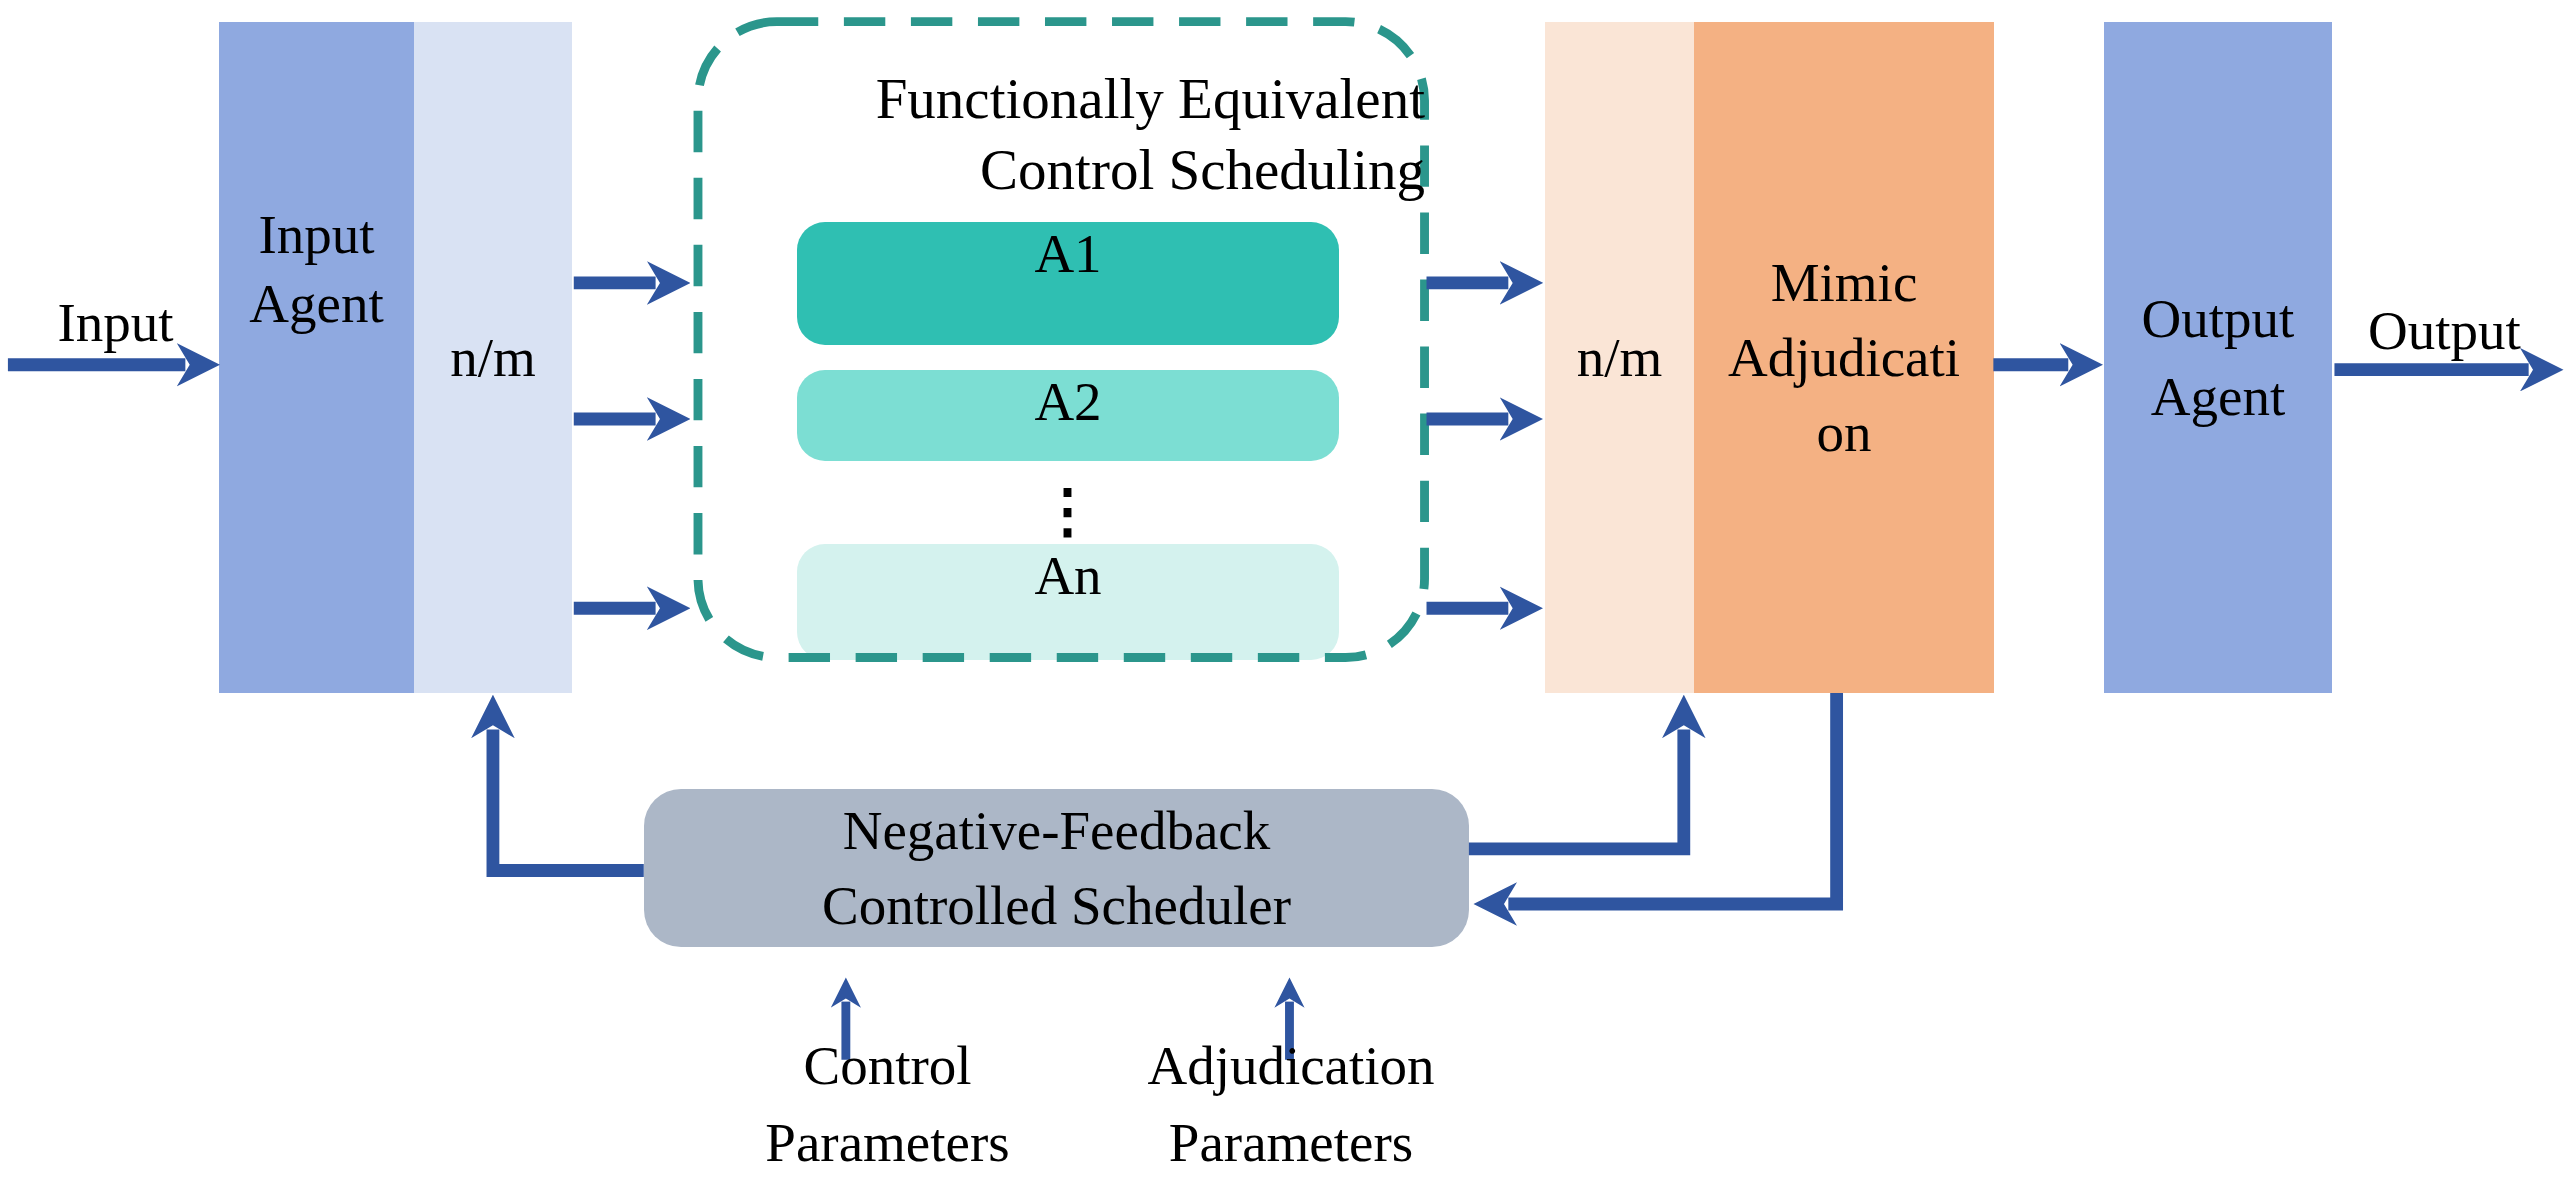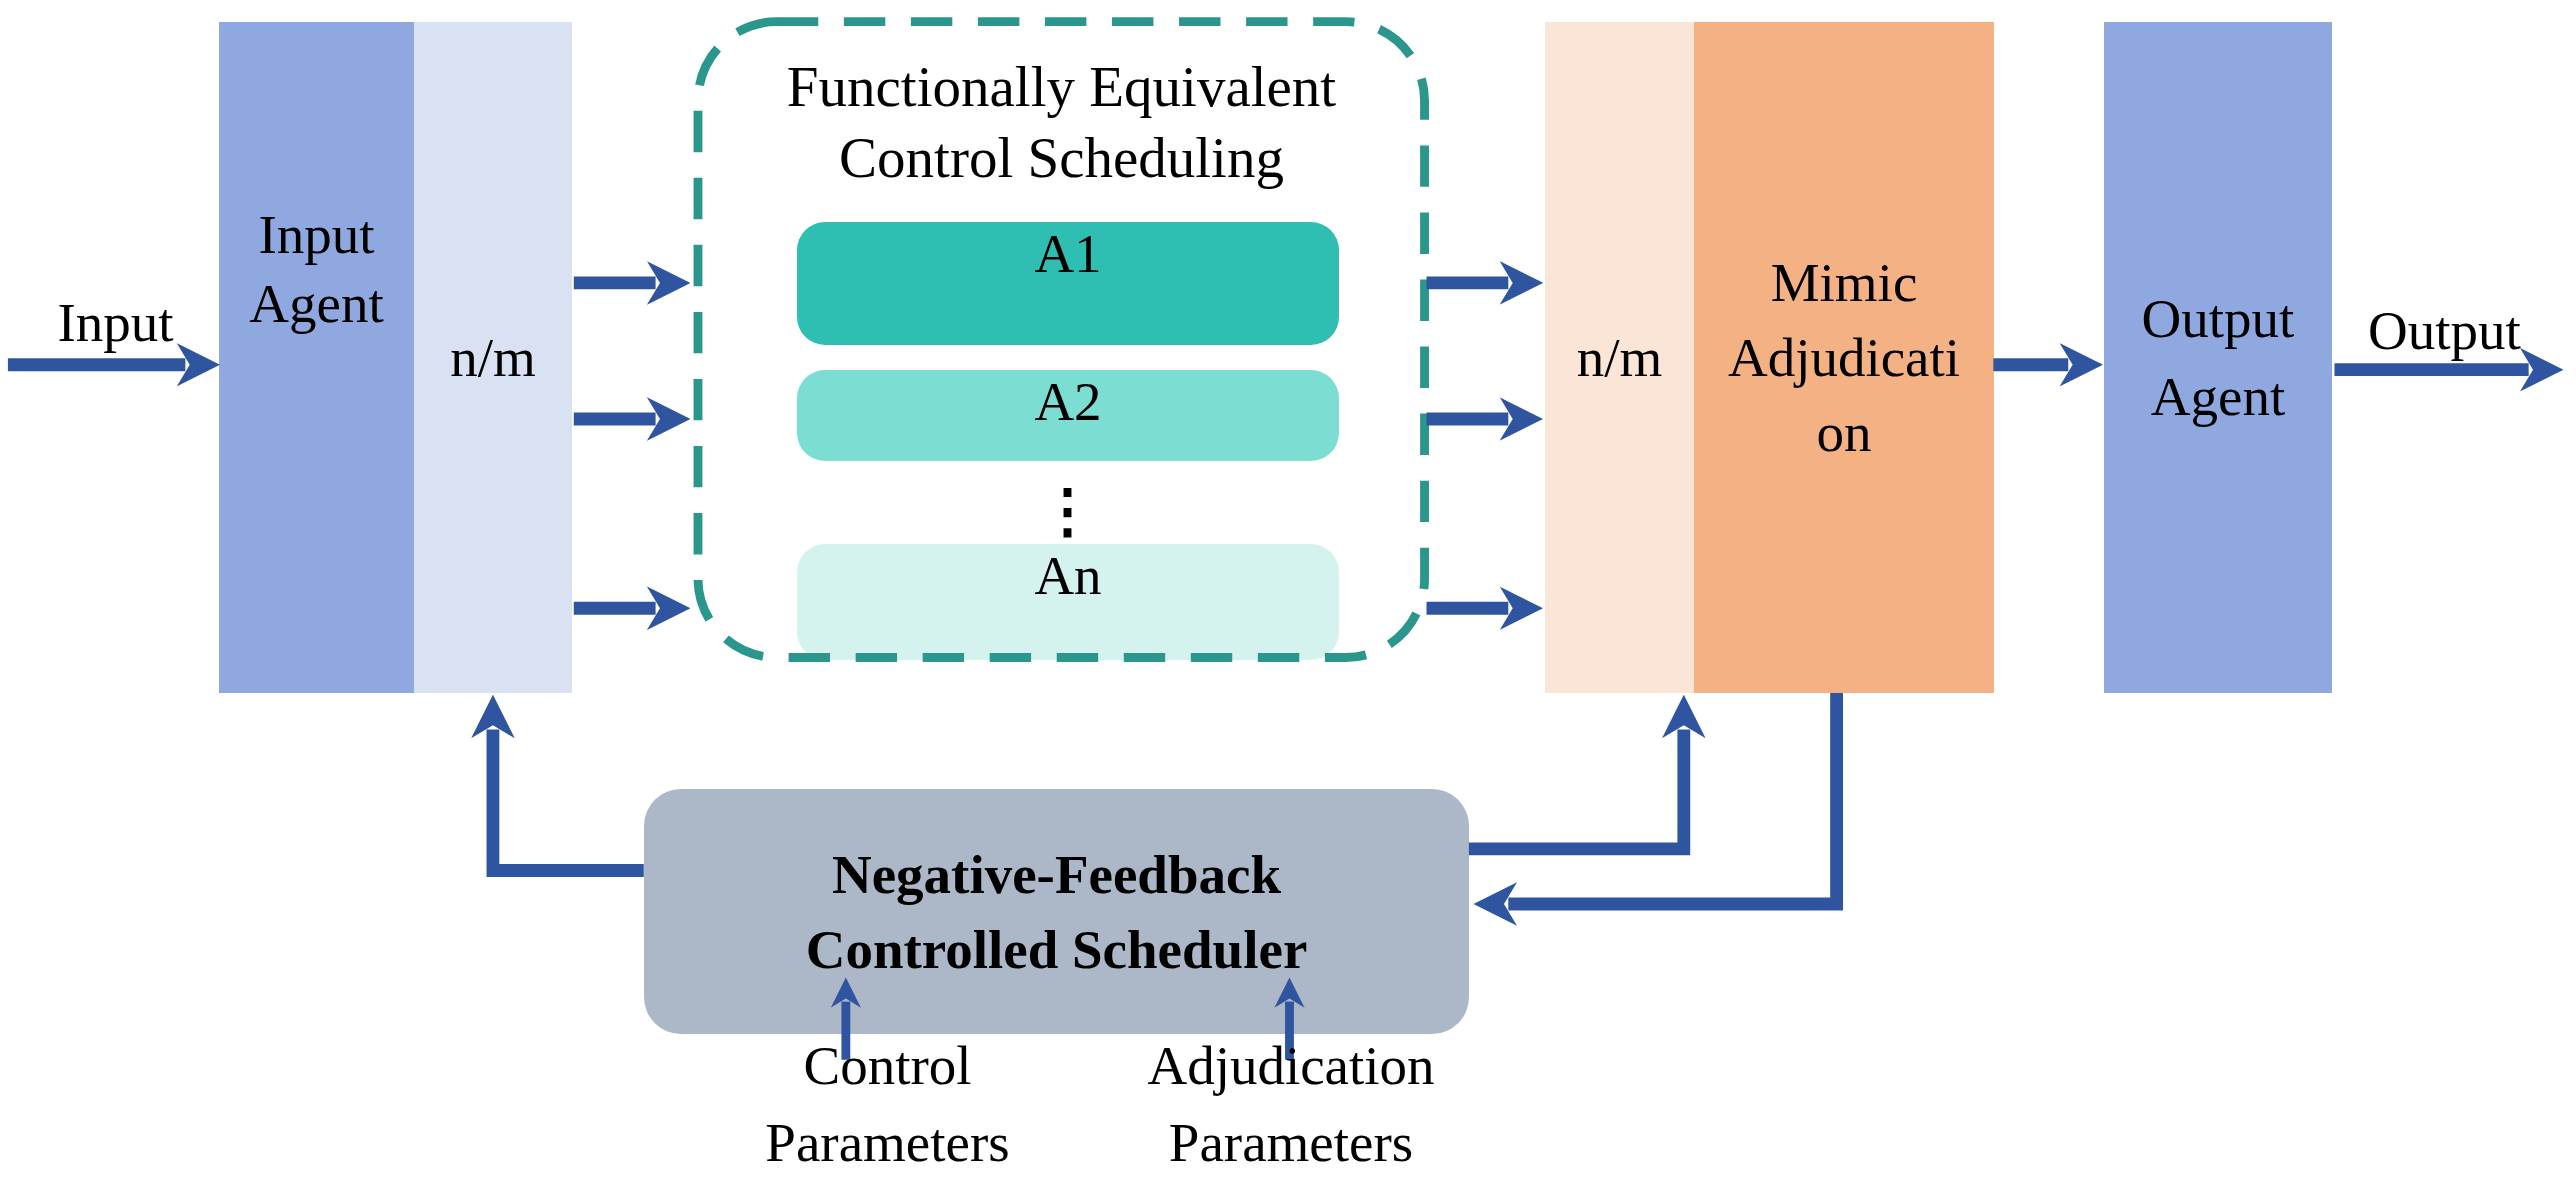--- a/index.html
+++ b/index.html
@@ -21,36 +21,36 @@
   .block .label{position:absolute;left:0;right:0;white-space:normal;}
 
   
   #input-agent {left:219px; top:22px; width:195px; height:671px; background:var(--agent-blue,#8FA9E0);}
   #input-nm    {left:414px; top:22px; width:158px; height:671px; background:var(--nm-blue,#D9E2F3);}
   #adj-nm      {left:1545px;top:22px; width:149px; height:671px; background:var(--nm-orange,#FAE5D6);}
   #mimic       {left:1694px;top:22px; width:300px; height:671px; background:var(--mimic-orange,#F4B183);}
   #output-agent{left:2104px;top:22px; width:228px; height:671px; background:var(--agent-blue,#8FA9E0);}
 
   
-  #fers-title{left:698px;top:51px;width:727px;z-index:3;position:absolute;text-align:center;font-size:57px;line-height:71px;}
+  #fers-title{left:698px;top:63px;width:727px;z-index:3;position:absolute;text-align:right;font-size:57px;line-height:71px;}
 
   
   .abox{position:absolute;left:797px;width:542px;border-radius:28px;z-index:1;
         display:flex;align-items:flex-start;justify-content:center;font-size:55px;}
   #abox-a1{top:222px;height:123px;background:var(--a1-teal,#2FBFB2);}
   #abox-a2{top:370px;height:91px;background:var(--a2-teal,#7CDED3);}
   #abox-an{top:544px;height:116px;background:var(--an-teal,#D4F2EE);}
   #ellipsis{position:absolute;left:1023px;top:479px;width:89px;height:69px;z-index:2;
             text-align:center;font-size:59px;line-height:65px;font-weight:bold;}
 
   
-  #scheduler{left:644px;top:789px;width:825px;height:245px;border-radius:37px;
+  #scheduler{left:644px;top:789px;width:825px;height:158px;border-radius:37px;
              background:var(--scheduler-gray,#ACB7C7);z-index:1;
              display:flex;flex-direction:column;align-items:center;justify-content:center;
-             font-size:55px;line-height:75px;text-align:center;font-weight:bold;}
+             font-size:55px;line-height:75px;text-align:center;}
 
   
   #input-label {left:17px;  top:288px; width:197px;}
   #output-label{left:2336px;top:296px; width:217px;}
   #control-params{left:720px; top:1027px;width:335px;line-height:77px;}
   #adjudication-params{left:1084px;top:1027px;width:414px;line-height:77px;}
 
   
   #input-agent .label{top:178px;}
   #input-nm .label, #adj-nm .label{top:0;bottom:0;display:flex;align-items:center;justify-content:center;}

